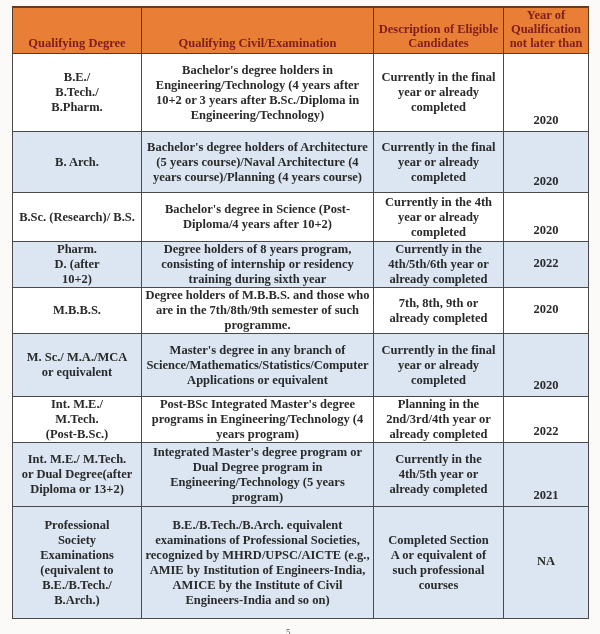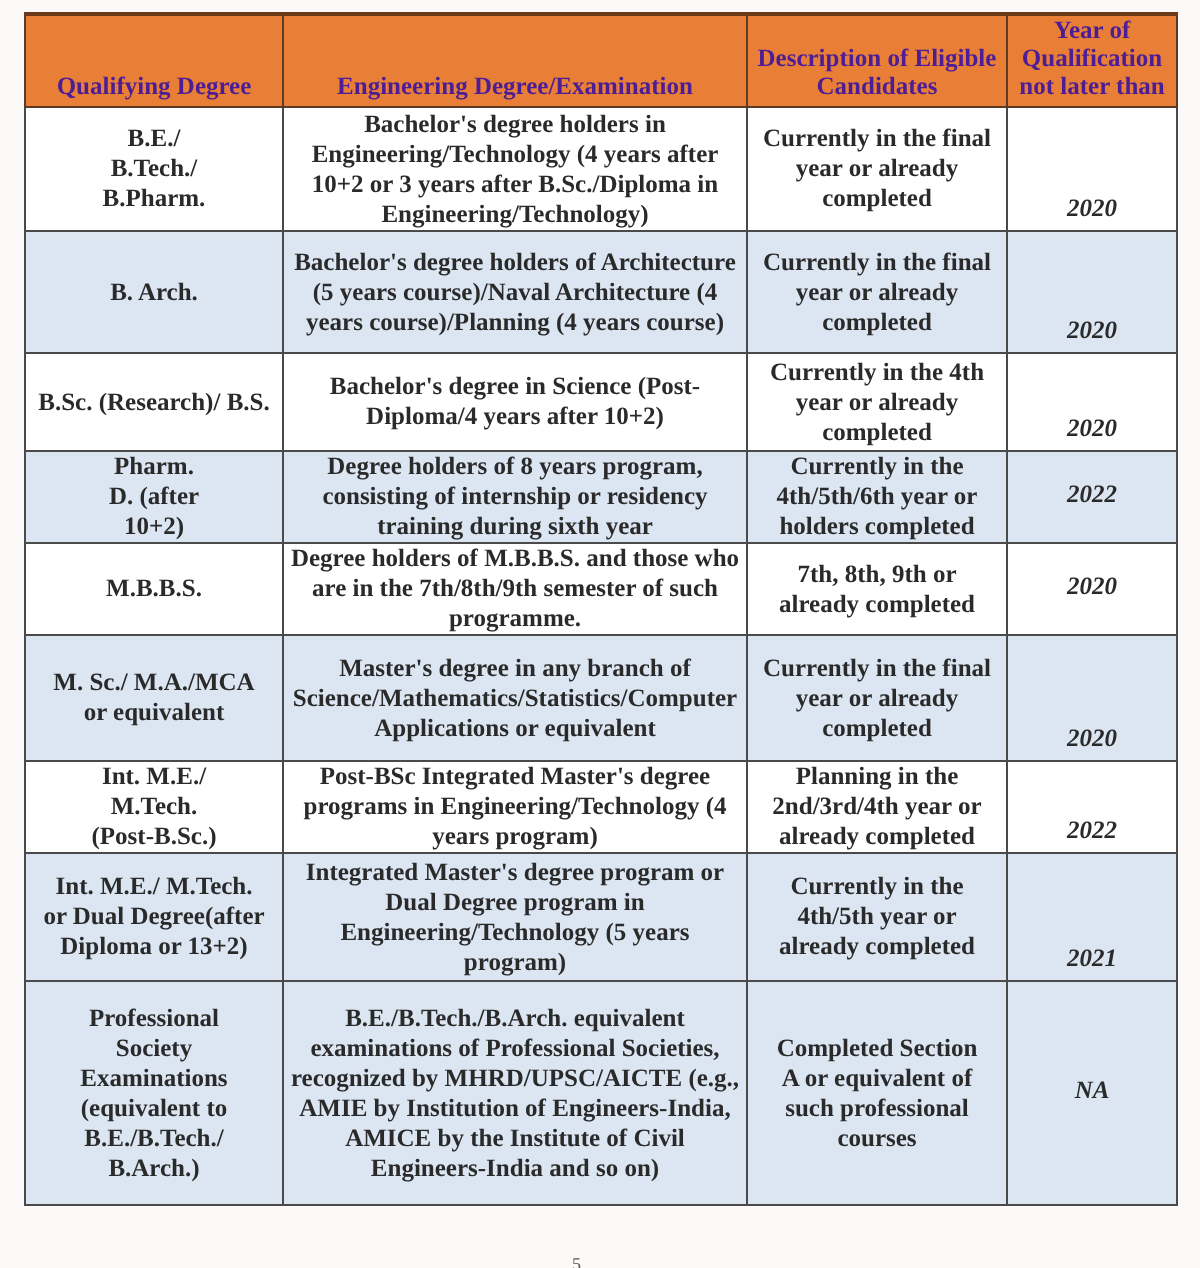--- a/index.html
+++ b/index.html
@@ -12,40 +12,40 @@
   table.elig {
     position: absolute; left: 12px; top: 6px;
     border-collapse: collapse;
     width: 576px;
     table-layout: fixed;
     color: #2a2a2a;
     font-weight: bold;
   }
   table.elig th {
     background: #e97f36;
-    color: #4c1d95;
+    color: #7f1d1d;
     font-weight: bold;
     font-size: 12.5px;
     line-height: 14px;
     border: 1px solid #5a3a22;
     border-top: 2px solid #6a3a18;
     padding: 0 2px 3px 2px;
     vertical-align: bottom;
     text-align: center;
     height: 41px;
   }
   table.elig td {
     border: 1px solid #4a4a4a;
     font-size: 12.5px;
     line-height: 15px;
     text-align: center;
     vertical-align: middle;
     padding: 0 3px;
   }
-  table.elig td.year { vertical-align: bottom; padding-bottom: 3px; font-style: italic; }
+  table.elig td.year { vertical-align: bottom; padding-bottom: 3px; }
   table.elig td.year.mid { vertical-align: middle; }
   tr.shade td { background: #dbe6f2; }
   tr.plain td { background: #ffffff; }
   .col1 { width: 129px; }
   .col2 { width: 232px; }
   .col3 { width: 130px; }
   .col4 { width: 85px; }
   .page-num {
     position: absolute; left: 286px; top: 627px; font-size: 9px; color: #555;
   }
@@ -56,48 +56,48 @@
 <table class="elig">
   <colgroup>
     <col class="col1">
       <col class="col2">
       <col class="col3">
       <col class="col4">
   </colgroup>
   <thead>
     <tr>
       <th>Qualifying Degree</th>
-      <th>Engineering Degree/Examination</th>
+      <th>Qualifying Civil/Examination</th>
       <th>Description of Eligible Candidates</th>
       <th>Year of Qualification not later than</th>
     </tr>
   </thead>
   <tbody>
     <tr class="plain" style="height:62px">
-      <td style="padding:0 28px">B.E./ B.Tech./ B.Pharm.</td>
+      <td style="padding:16px 28px">B.E./ B.Tech./ B.Pharm.</td>
       <td>Bachelor's degree holders in Engineering/Technology (4 years after 10+2 or 3 years after B.Sc./Diploma in Engineering/Technology)</td>
       <td>Currently in the final year or already completed</td>
       <td class="year">2020</td>
     </tr>
     <tr class="shade" style="height:61px">
       <td>B. Arch.</td>
       <td>Bachelor's degree holders of Architecture (5 years course)/Naval Architecture (4 years course)/Planning (4 years course)</td>
       <td>Currently in the final year or already completed</td>
       <td class="year">2020</td>
     </tr>
     <tr class="plain" style="height:49px">
       <td>B.Sc. (Research)/ B.S.</td>
       <td>Bachelor's degree in Science (Post-Diploma/4 years after 10+2)</td>
       <td>Currently in the 4th year or already completed</td>
       <td class="year">2020</td>
     </tr>
     <tr class="shade" style="height:45px">
       <td style="padding:0 38px">Pharm. D. (after 10+2)</td>
       <td>Degree holders of 8 years program, consisting of internship or residency training during sixth year</td>
-      <td>Currently in the 4th/5th/6th year or holders completed</td>
+      <td>Currently in the 4th/5th/6th year or already completed</td>
       <td class="year mid">2022</td>
     </tr>
     <tr class="plain" style="height:46px">
       <td>M.B.B.S.</td>
       <td>Degree holders of M.B.B.S. and those who are in the 7th/8th/9th semester of such programme.</td>
       <td style="padding:0 14px">7th, 8th, 9th or already completed</td>
       <td class="year mid">2020</td>
     </tr>
     <tr class="shade" style="height:45px">
       <td style="padding:16px 12px">M. Sc./ M.A./MCA or equivalent</td>

